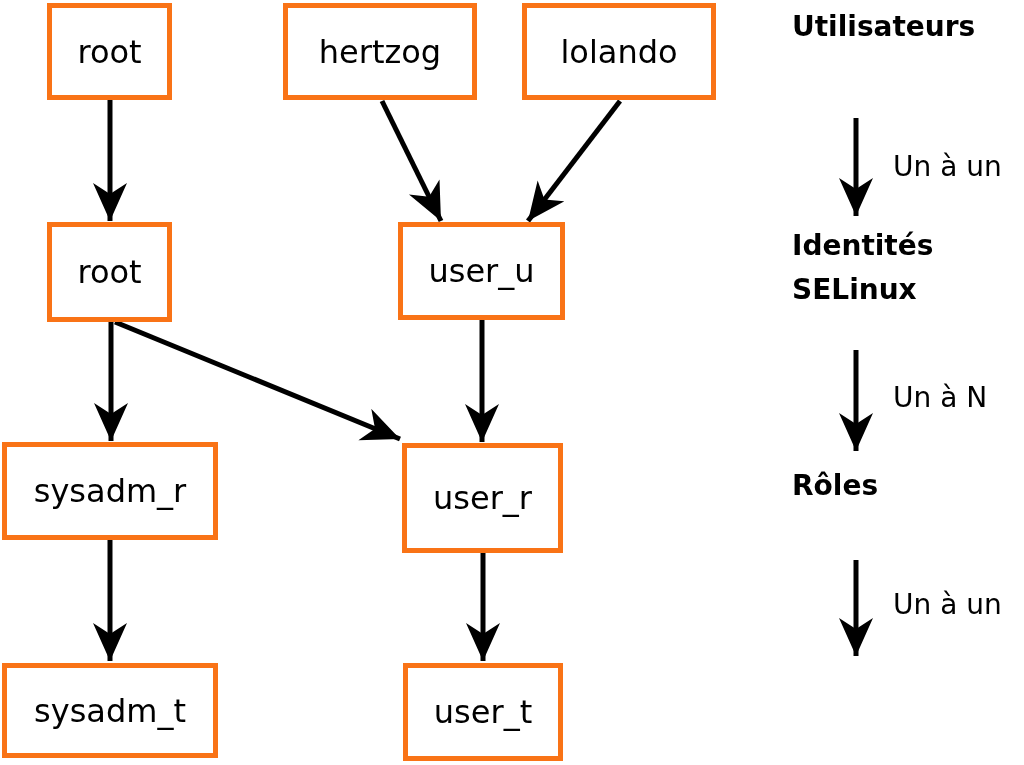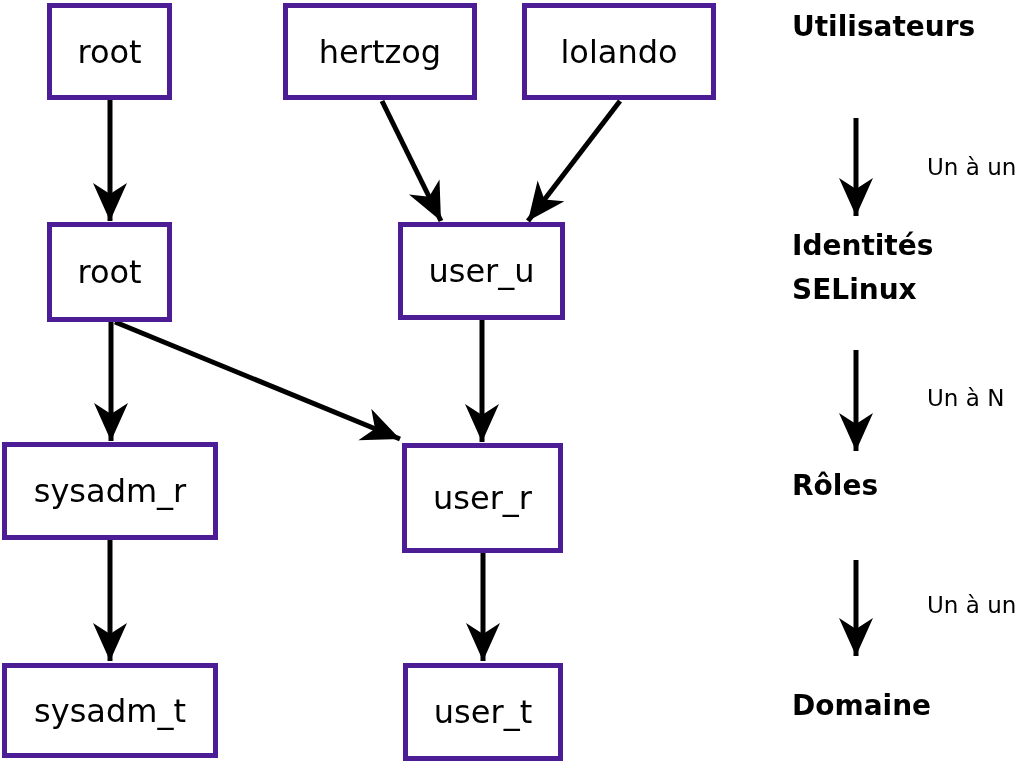--- a/index.html
+++ b/index.html
@@ -19,42 +19,42 @@
   .edges {
     position: absolute;
     left: 0;
     top: 0;
     width: 1024px;
     height: 765px;
   }
   .node {
     position: absolute;
     box-sizing: border-box;
-    border: 5px solid #4c1d95;
+    border: 5px solid #f97316;
     background: #ffffff;
     display: flex;
     align-items: center;
     justify-content: center;
     font-size: 32px;
     line-height: 1;
     white-space: nowrap;
   }
   .legend-heading {
     position: absolute;
     left: 792px;
     font-size: 28px;
     font-weight: bold;
     line-height: 44px;
     white-space: nowrap;
   }
   .legend-heading span { display: block; }
   .relation-label {
     position: absolute;
-    left: 927px;
-    font-size: 23px;
+    left: 893px;
+    font-size: 28px;
     line-height: 40px;
     white-space: nowrap;
   }
 </style>
 </head>
 <body>
 
 <div class="canvas">
 
   <svg class="edges" width="1024" height="765" viewBox="0 0 1024 765" xmlns="http://www.w3.org/2000/svg">
@@ -103,17 +103,14 @@
   </div>
 
   <div class="relation-label" style="top:378px;">Un à N</div>
 
   <div class="legend-heading" style="top:464px;">
     <span>Rôles</span>
   </div>
 
   <div class="relation-label" style="top:585px;">Un à un</div>
 
-  <div class="legend-heading" style="top:684px;">
-    <span>Domaine</span>
-  </div>
 
 </div>
 
 </body></html>

